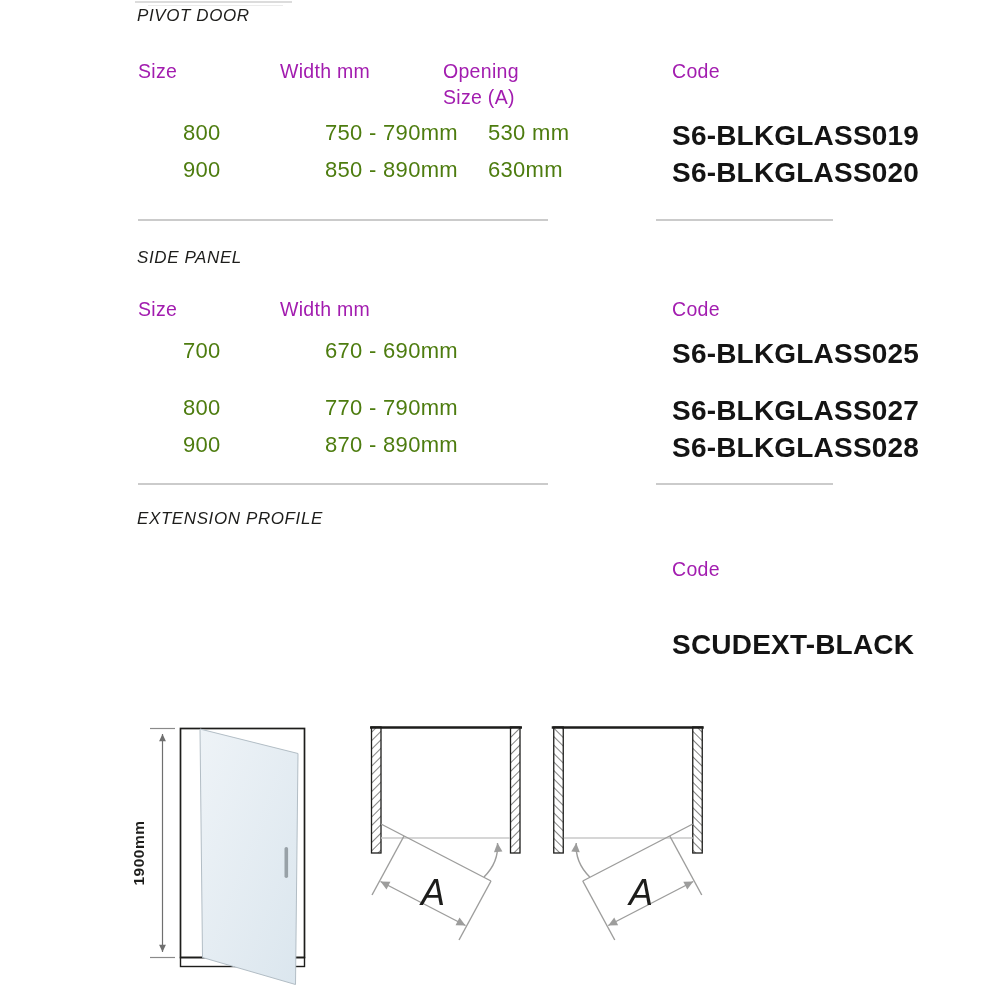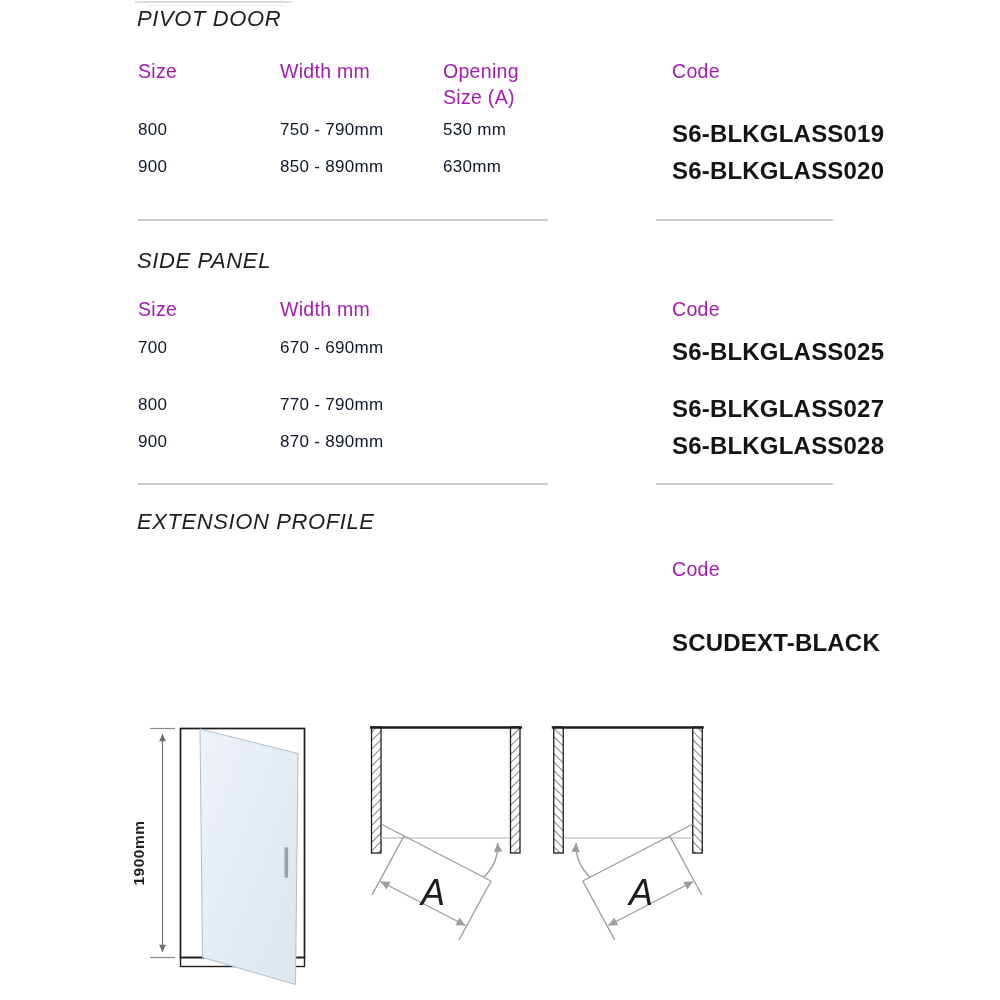--- a/index.html
+++ b/index.html
@@ -1,22 +1,22 @@
 <!DOCTYPE html>
 <html><head>
 <meta charset="utf-8">
 <style>
   html,body{margin:0;padding:0;background:#ffffff;}
   .canvas{position:relative;width:1000px;height:1000px;background:#ffffff;overflow:hidden;
           font-family:"Liberation Sans",sans-serif;color:#1d1d1b;}
   .abs{position:absolute;}
-  .sec-title{font-style:italic;font-size:22px;letter-spacing:0.6px;color:#1d1d1b;white-space:nowrap;}
+  .sec-title{font-style:italic;font-size:17px;letter-spacing:0.6px;color:#1d1d1b;white-space:nowrap;}
   .hdr{font-size:19.5px;letter-spacing:0.3px;color:#a21caf;line-height:26px;}
-  .val{font-size:17px;letter-spacing:0.3px;color:#0f172a;white-space:nowrap;}
-  .code{font-size:24px;font-weight:700;letter-spacing:0.2px;color:#141414;white-space:nowrap;}
+  .val{font-size:22px;letter-spacing:0.3px;color:#4d7c0f;white-space:nowrap;margin-left:45px;}
+  .code{font-size:28px;font-weight:700;letter-spacing:0.2px;color:#141414;white-space:nowrap;}
   .divider{height:2px;background:#cbcbcb;}
   .artifact{background:#dcdcdc;}
   .row{position:absolute;left:138px;width:760px;height:28px;}
   .c0{position:absolute;left:0;top:0;}
   .c1{position:absolute;left:142px;top:0;}
   .c2{position:absolute;left:305px;top:0;}
   .c3{position:absolute;left:534px;top:0;}
   .wrapcol{width:98px;}
   svg text{font-family:"Liberation Sans",sans-serif;}
 </style>

